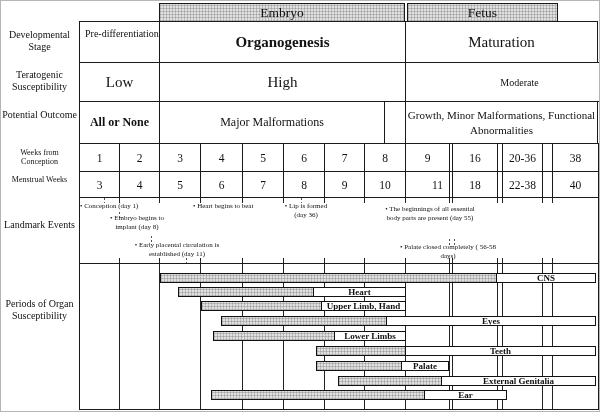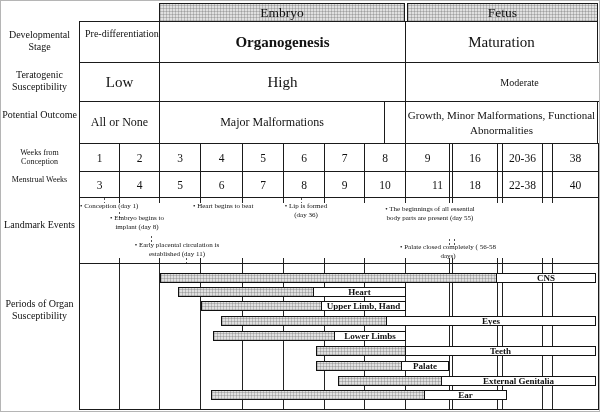--- a/index.html
+++ b/index.html
@@ -14,21 +14,21 @@
   .hatch{background-color:#e0e0e0;
     background-image:repeating-linear-gradient(90deg,rgba(100,100,100,.30) 0 1px,transparent 1px 3px),
                      repeating-linear-gradient(0deg,rgba(100,100,100,.30) 0 1px,transparent 1px 3px);}
   #c-pre{left:78px;top:20px;width:81px;height:42px;font-size:10px;display:block;text-align:left;
          padding:6px 0 0 5px;line-height:1.25;}
   #c-org{left:158px;top:20px;width:247px;height:42px;font-size:15px;font-weight:bold;}
   #c-mat{left:404px;top:20px;width:193px;height:42px;font-size:15px;}
   #c-low{left:78px;top:61px;width:81px;height:40px;font-size:15px;}
   #c-high{left:158px;top:61px;width:247px;height:40px;font-size:15px;}
   #c-mod{left:404px;top:61px;width:229px;height:40px;font-size:10px;}
-  #c-aon{left:78px;top:100px;width:81px;height:43px;font-size:12px;}
+  #c-aon{left:78px;top:100px;width:81px;height:43px;font-size:12px;font-weight:bold;}
   #c-maj{left:158px;top:100px;width:226px;height:43px;font-size:12px;}
   #c-gro{left:404px;top:100px;width:193px;height:43px;font-size:11px;line-height:1.3;}
   #c-landmark{left:78px;top:196px;width:520px;height:67px;}
   #c-gantt{left:78px;top:262px;width:520px;height:147px;}
   #lbl-dev{top:28px;}  #lbl-ter{top:68px;}  #lbl-out{top:108px;}
   #lbl-wfc{top:147px;} #lbl-men{top:174px;} #lbl-lan{top:218px;} #lbl-per{top:297px;}
   .wk{position:absolute;border:1px solid #1a1a1a;box-sizing:border-box;background:#fff;
       display:flex;align-items:center;justify-content:center;font-size:11.5px;}
   .vline{position:absolute;width:1px;background:#222;z-index:1;}
   .leader{position:absolute;width:1px;z-index:2;
@@ -45,21 +45,21 @@
 
   <div class="lbl" id="lbl-dev">Developmental Stage</div>
   <div class="lbl" id="lbl-ter">Teratogenic Susceptibility</div>
   <div class="lbl" id="lbl-out">Potential Outcome</div>
   <div class="lbl small" id="lbl-wfc">Weeks from Conception</div>
   <div class="lbl small" id="lbl-men">Menstrual Weeks</div>
   <div class="lbl" id="lbl-lan">Landmark Events</div>
   <div class="lbl" id="lbl-per">Periods of Organ Susceptibility</div>
 
   <div class="hdr hatch" style="left:158px;width:246px;">Embryo</div>
-  <div class="hdr hatch" style="left:406px;width:191px;">Fetus</div>
+  <div class="hdr hatch" style="left:406px;width:151px;">Fetus</div>
 
   <div class="cell" id="c-pre">Pre-differentiation</div>
   <div class="cell" id="c-org">Organogenesis</div>
   <div class="cell" id="c-mat">Maturation</div>
 
   <div class="cell" id="c-low">Low</div>
   <div class="cell" id="c-high">High</div>
   <div class="cell" id="c-mod">Moderate</div>
 
   <div class="cell" id="c-aon">All or None</div>

